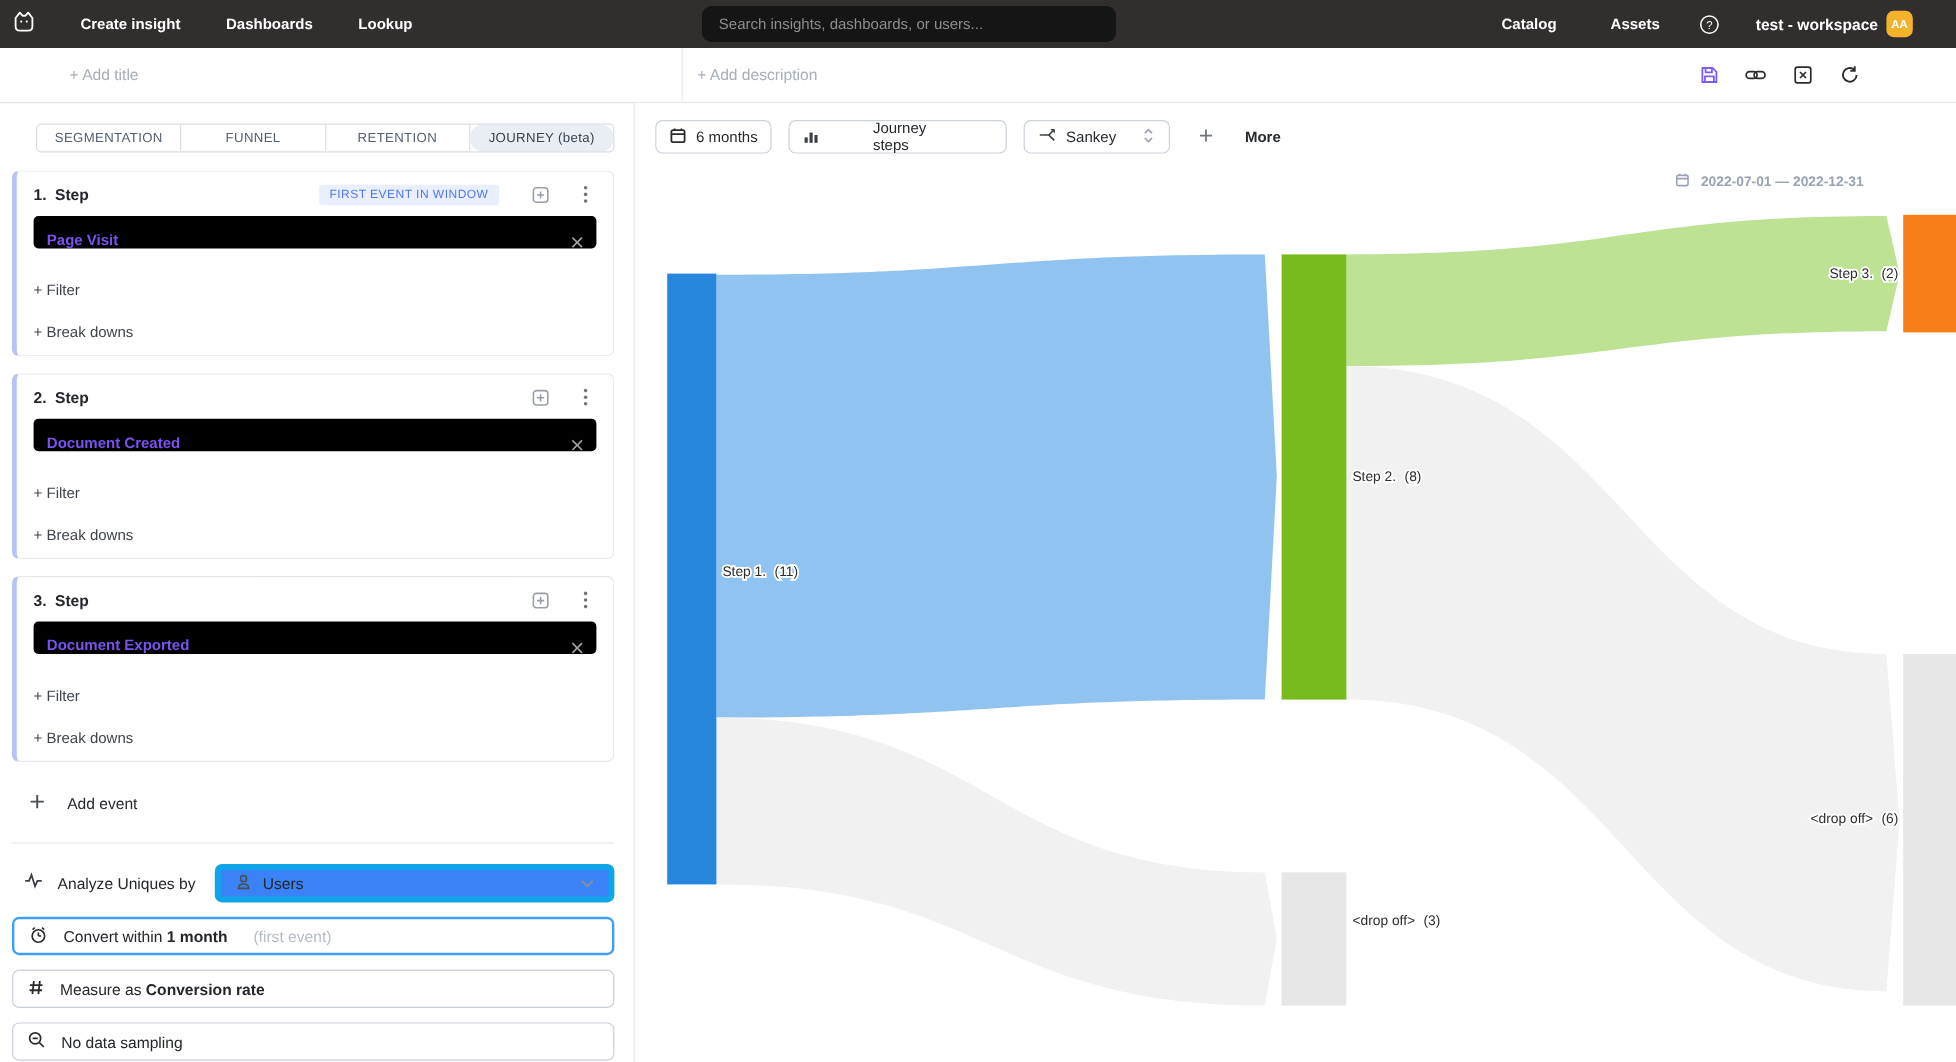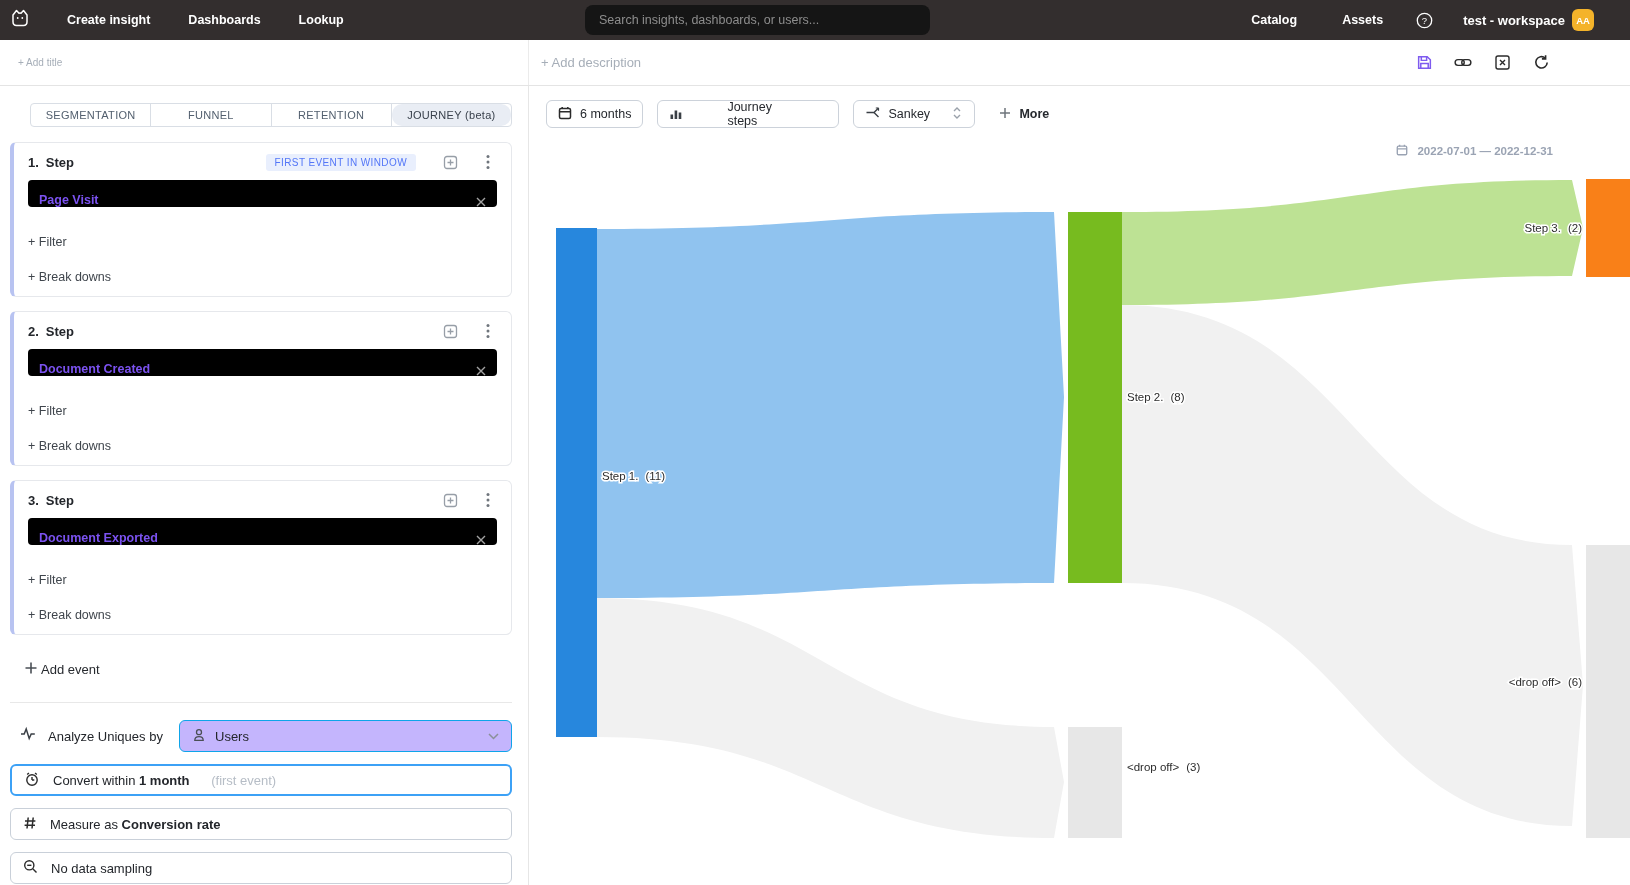--- a/index.html
+++ b/index.html
@@ -17,21 +17,21 @@
   .search::placeholder { color:#8d8d8d; }
   .topright { position:absolute; right:36px; top:0; height:40px; display:flex; align-items:center; }
   .topright .lnk { color:#fff; font-size:12.5px; font-weight:700; cursor:pointer; }
   .ws { color:#fff; font-size:13px; font-weight:700; margin-right:7px; }
   .avatar { width:22px; height:22px; border-radius:6px; background:#f4b32a; color:#fff;
             font-size:9.5px; font-weight:700; display:flex; align-items:center; justify-content:center; }
 
   
   .subheader { height:46px; border-bottom:1px solid #e4e4e4; display:flex; background:#fff; }
   .sh-left { width:529px; border-right:1px solid #ebebeb; display:flex; align-items:center;
-             padding-left:18px; color:#a6aeb8; font-size:10px; }
+             padding-left:18px; color:#a6aeb8; font-size:13px;margin-left:40px; }
   .sh-right { flex:1; display:flex; align-items:center; padding-left:12px; color:#a6aeb8; font-size:13px; }
   .sh-icons { margin-left:auto; margin-right:80px; display:flex; align-items:center; gap:21px; }
   .icon-btn { width:18px; height:18px; display:flex; align-items:center; justify-content:center; cursor:pointer; }
 
   
   .main { display:flex; height:799px; }
   .sidebar { width:529px; border-right:1px solid #e6e6e6; padding:17px 16px 0 10px; }
 
   .tabs { margin-left:20px; height:24px; display:flex; border:1px solid #d9dee5; border-radius:4px; overflow:hidden; background:#fff; }
   .tab { flex:1; display:flex; align-items:center; justify-content:center; font-size:11px;
@@ -50,45 +50,45 @@
   .head-icons { display:flex; align-items:center; gap:20px; }
   .head-icons.pushed { margin-left:auto; }
   .head-icons.after-badge { margin-left:25px; }
   .event-row { margin-top:8px; height:27px; background:#000000; border-radius:4px;
                display:flex; align-items:flex-end; padding:0 11px; }
   .event-name { color:#7b52f0; font-weight:700; font-size:12.5px; }
   .event-x { margin-left:auto; cursor:pointer; display:flex; }
   .link-row { margin-top:28px; font-size:12.5px; color:#3f454c; cursor:pointer; }
   .link-row.bd { margin-top:21px; }
 
-  .add-event { margin:26px 0 0 14px; display:flex; align-items:center; gap:3px;
+  .add-event { margin:26px 0 0 14px; display:flex; align-items:center; gap:18px;
                font-size:13px; color:#26292e; cursor:pointer; }
   .sb-divider { margin-top:24px; border-top:1px solid #e8e8e8; }
 
   .analyze-row { margin-top:17px; display:flex; align-items:center; padding-left:10px; }
   .analyze-label { margin-left:12px; font-size:13px; color:#23262b; }
-  .select-box { margin-left:auto; width:333px; height:32px; border:1px solid #0ea5e9; border-radius:6px;
-                display:flex; align-items:center; padding:0 12px; font-size:13px; gap:9px; cursor:pointer; background:#c4b5fd; }
+  .select-box { margin-left:auto; width:333px; height:32px; border:5px solid #0ea5e9; border-radius:6px;
+                display:flex; align-items:center; padding:0 12px; font-size:13px; gap:9px; cursor:pointer; background:#3b82f6; }
   .select-box .chev { margin-left:auto; display:flex; }
 
   .opt-row { margin-top:12px; height:32px; border:1px solid #c9d0d9; border-radius:6px;
              display:flex; align-items:center; padding:0 12px; font-size:13px; gap:13px; background:#fff; cursor:pointer; }
   .opt-row.convert { border:2px solid #3ca1f6; }
   .opt-row b { font-weight:700; }
   .hint { color:#b6bdc6; margin-left:18px; }
 
   
   .chart-panel { flex:1; position:relative; background:#fff; }
   .toolbar { padding:14px 0 12px 17px; display:flex; align-items:center; }
   .tb-btn { height:28px; border:1px solid #ccd2da; border-radius:6px; display:inline-flex; align-items:center;
             padding:0 11px; font-size:12.5px; color:#26292e; gap:8px; background:#fff; cursor:pointer; }
   .w-view { width:182px; margin-left:14px;gap:44px; }
   .w-chart { width:122px; margin-left:14px; }
   .tb-btn .spacer { flex:1; }
-  .more-btn { margin-left:24px; display:flex; align-items:center; gap:8px; font-size:12.5px; cursor:pointer; }
+  .more-btn { margin-left:24px; display:flex; align-items:center; gap:26px; font-size:12.5px; cursor:pointer; }
   .more-btn .lbl { font-weight:700; color:#26292e; }
 
   .chart-wrap { position:relative; height:745px; }
   .daterange { position:absolute; top:4px; right:77px; display:flex; align-items:center; gap:9px;
                color:#9aa3b3; font-size:11.5px; font-weight:700; }
   svg.sankey { position:absolute; left:0; top:0; }
   .nodelabel { font-size:11.5px; fill:#2d2d2d; paint-order:stroke; stroke:#ffffff; stroke-width:3px; }
 </style>
 </head>
 <body>

